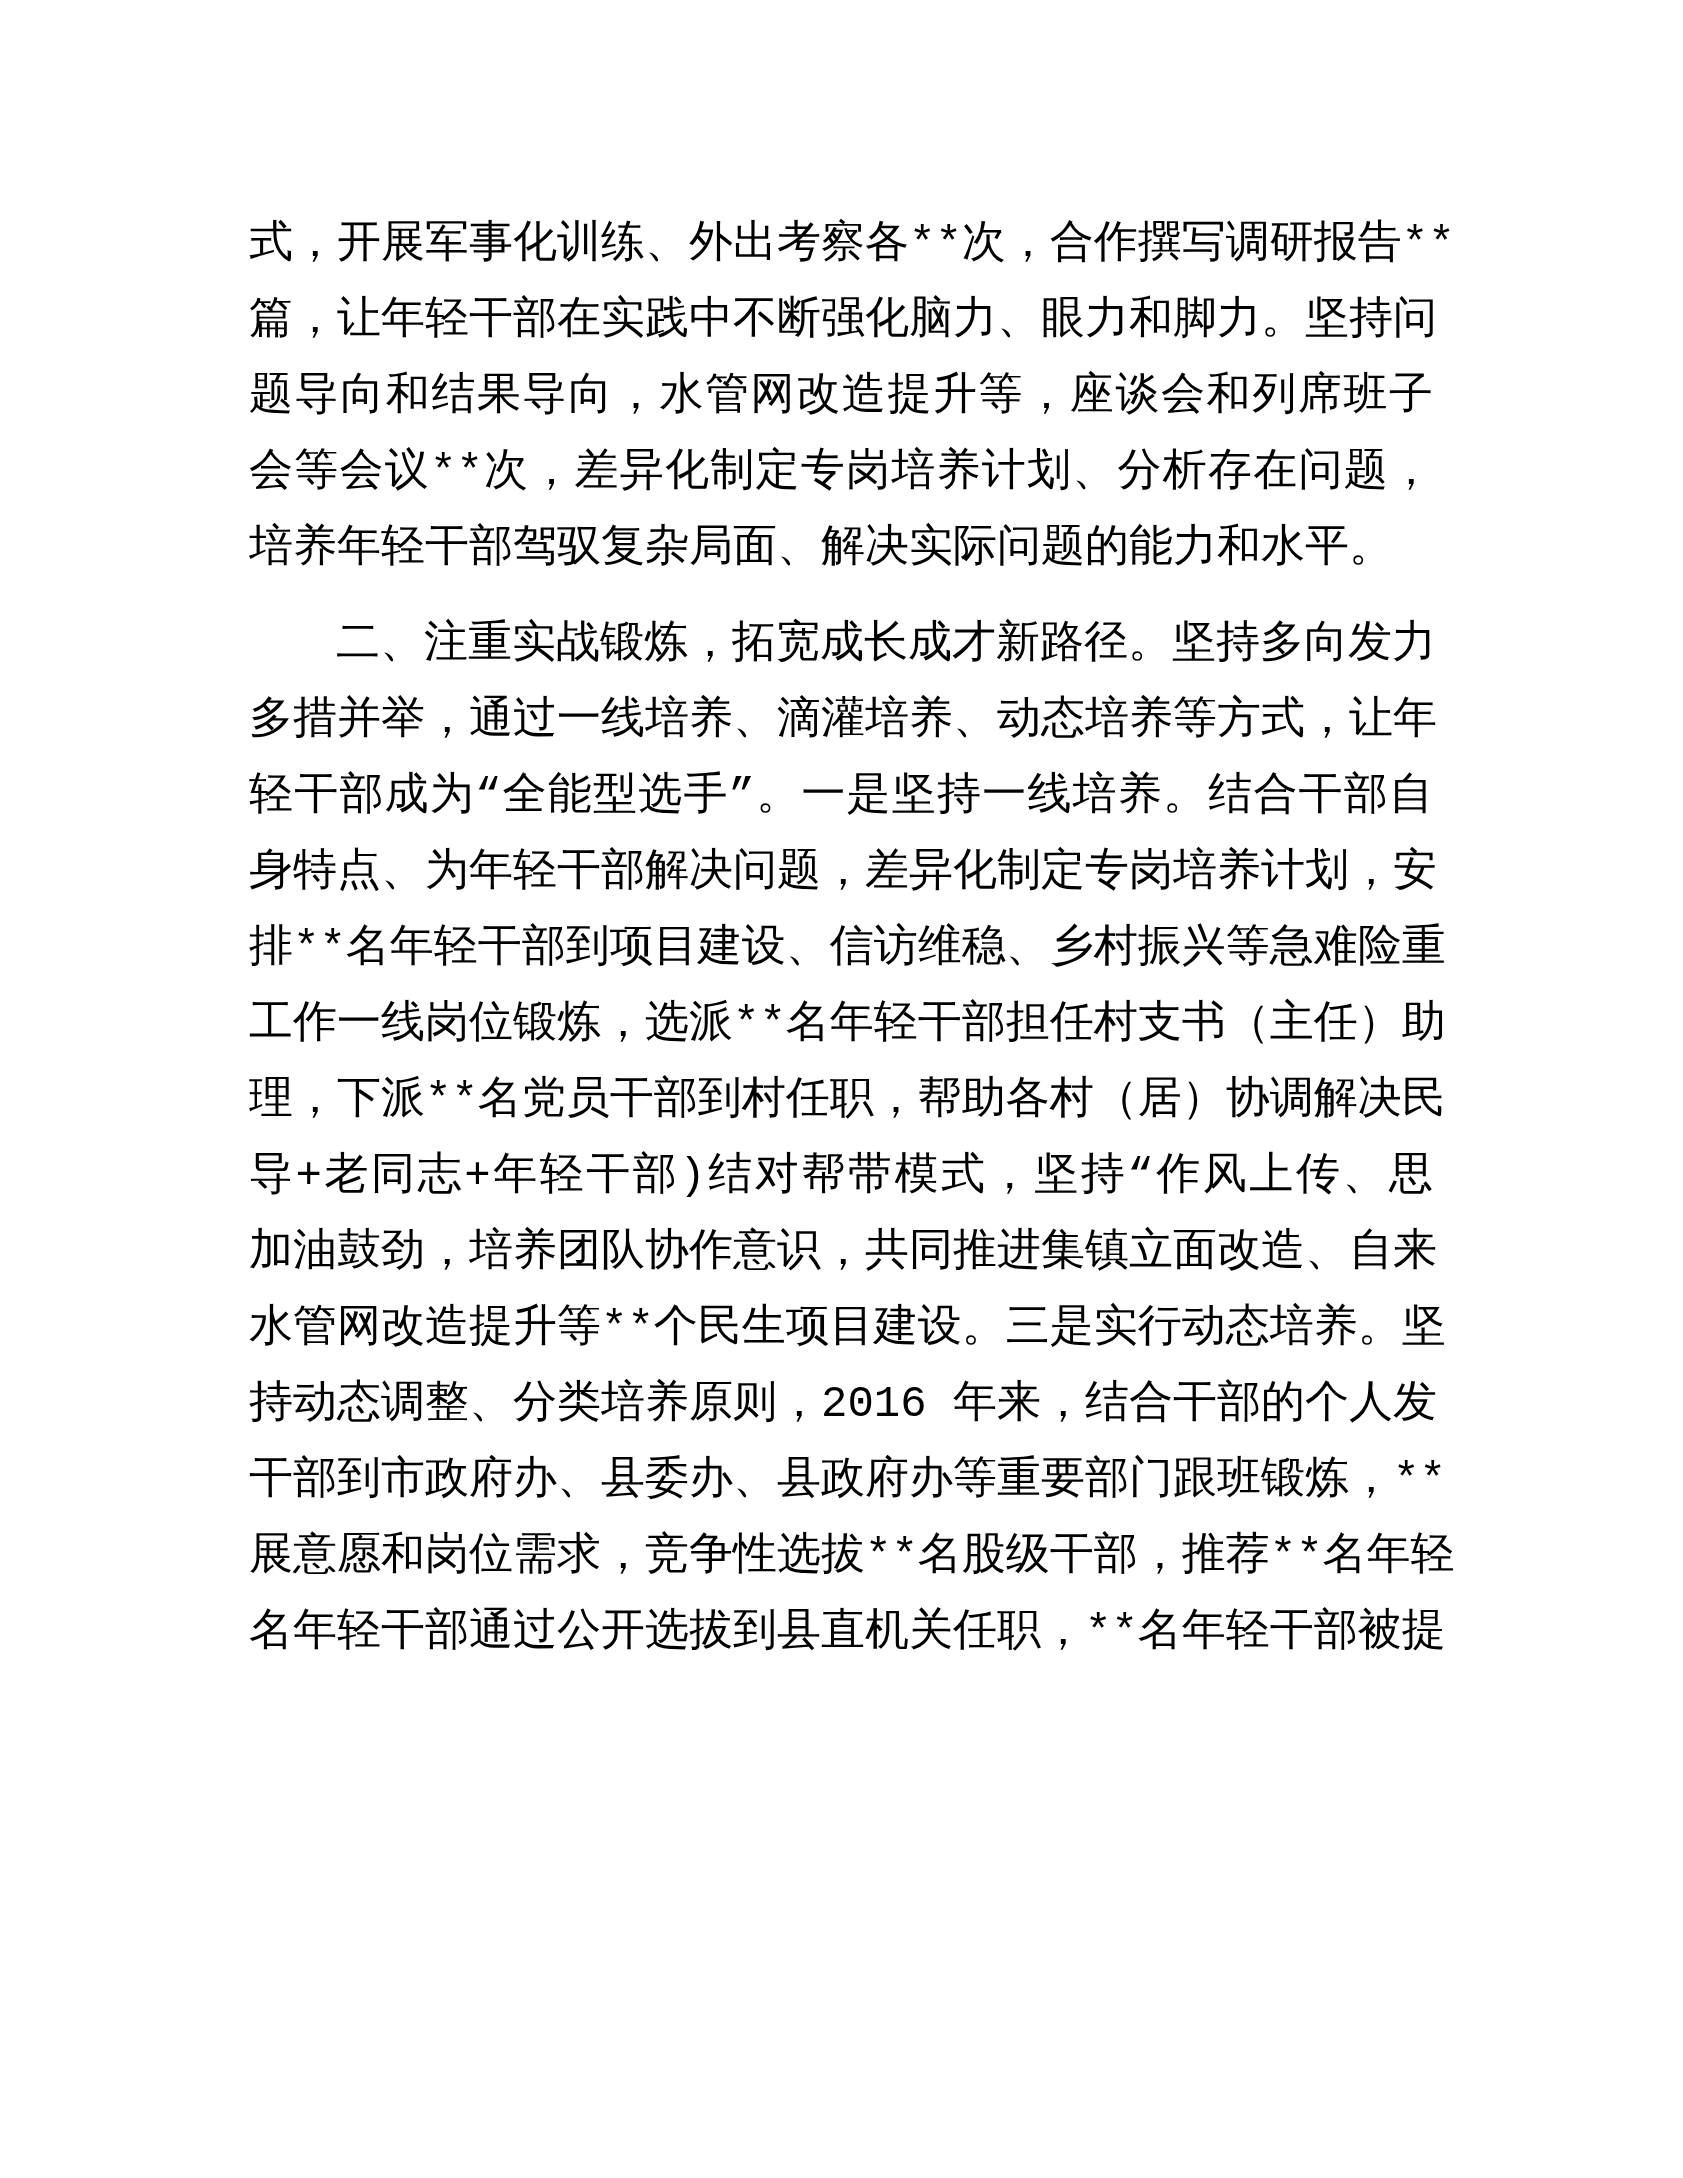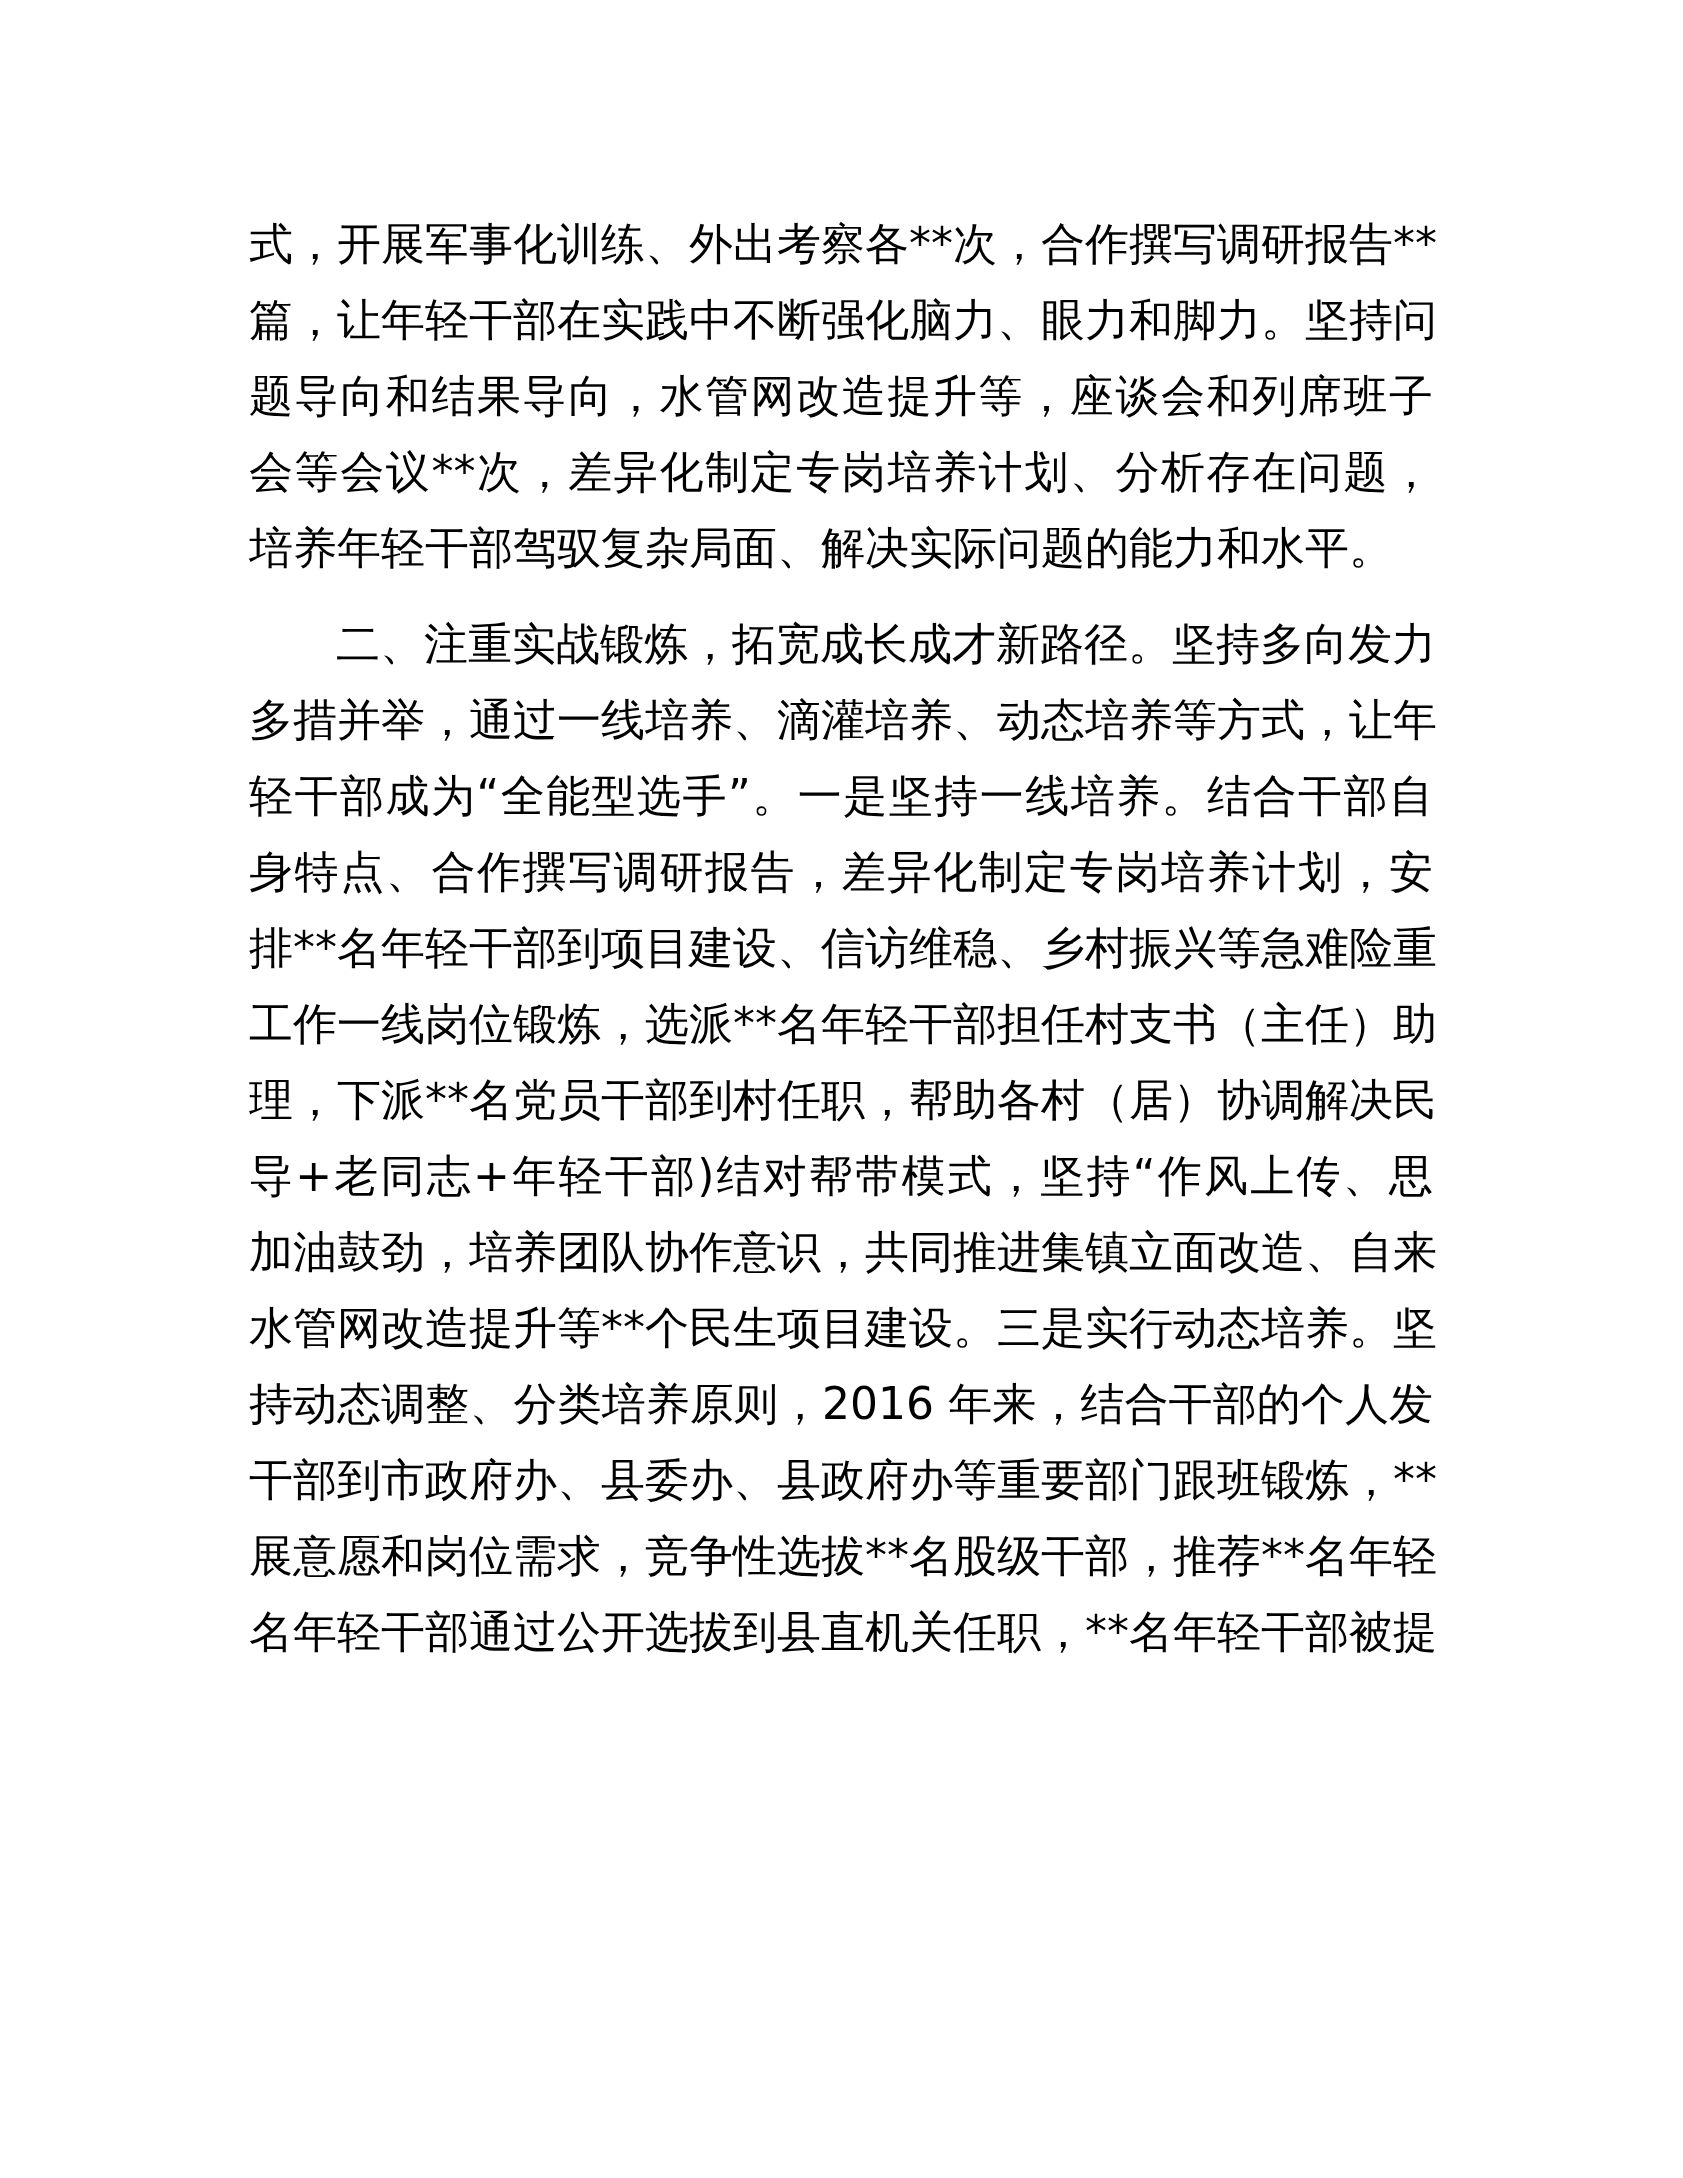--- a/index.html
+++ b/index.html
@@ -12,20 +12,21 @@
     position: absolute; left: 249px; top: 206px; width: 1184px;
     font-family: "DejaVu Sans", sans-serif;
     font-size: 44px; line-height: 76px; color: #000000;
   }
   .para { margin: 0; }
   .para + .para { margin-top: 20px; }
   .line {
     display: block; white-space: nowrap; height: 76px;
     text-align: justify; text-align-last: justify;
     letter-spacing: 0;
+    font-family: Liberation Mono, monospace;
   }
   .line.last { text-align-last: left; }
   .line.indent { padding-left: 87px; }
 </style>
 </head>
 <body>
 
 <div class="page">
   <div class="body-text">
 
@@ -34,21 +35,21 @@
       <span class="line">篇，让年轻干部在实践中不断强化脑力、眼力和脚力。坚持问</span>
       <span class="line">题导向和结果导向，水管网改造提升等，座谈会和列席班子</span>
       <span class="line">会等会议**次，差异化制定专岗培养计划、分析存在问题，</span>
       <span class="line last">培养年轻干部驾驭复杂局面、解决实际问题的能力和水平。</span>
     </p>
 
     <p class="para">
       <span class="line indent">二、注重实战锻炼，拓宽成长成才新路径。坚持多向发力</span>
       <span class="line">多措并举，通过一线培养、滴灌培养、动态培养等方式，让年</span>
       <span class="line">轻干部成为“全能型选手”。一是坚持一线培养。结合干部自</span>
-      <span class="line">身特点、合作撰写调研报告，差异化制定专岗培养计划，安</span>
+      <span class="line">身特点、为年轻干部解决问题，差异化制定专岗培养计划，安</span>
       <span class="line">排**名年轻干部到项目建设、信访维稳、乡村振兴等急难险重</span>
       <span class="line">工作一线岗位锻炼，选派**名年轻干部担任村支书（主任）助</span>
       <span class="line">理，下派**名党员干部到村任职，帮助各村（居）协调解决民</span>
       <span class="line">导+老同志+年轻干部)结对帮带模式，坚持“作风上传、思</span>
       <span class="line">加油鼓劲，培养团队协作意识，共同推进集镇立面改造、自来</span>
       <span class="line">水管网改造提升等**个民生项目建设。三是实行动态培养。坚</span>
       <span class="line">持动态调整、分类培养原则，2016 年来，结合干部的个人发</span>
       <span class="line">干部到市政府办、县委办、县政府办等重要部门跟班锻炼，**</span>
       <span class="line">展意愿和岗位需求，竞争性选拔**名股级干部，推荐**名年轻</span>
       <span class="line">名年轻干部通过公开选拔到县直机关任职，**名年轻干部被提</span>

